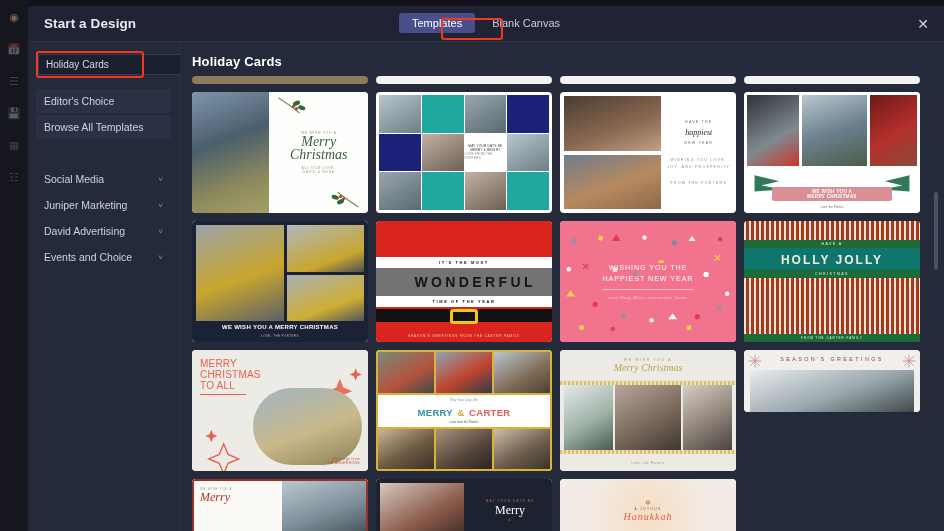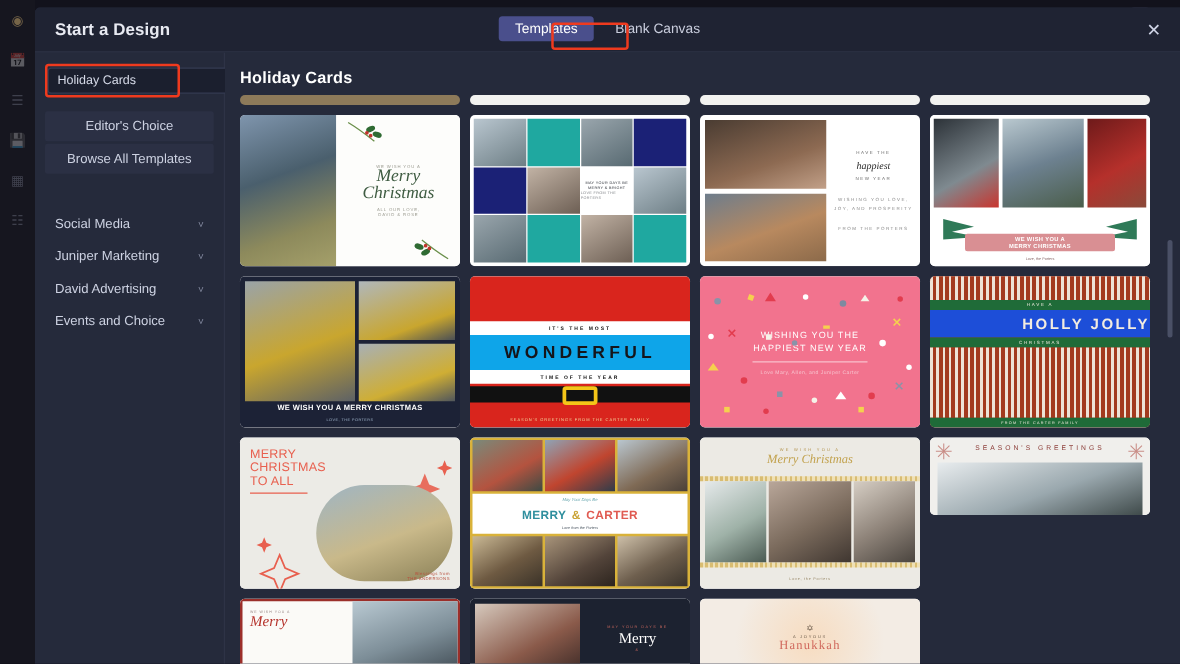--- a/index.html
+++ b/index.html
@@ -103,21 +103,21 @@
     border: 2px solid #ef3a1e; border-radius: 3px; pointer-events: none;
   }
   .search-btn {
     width: 19px; height: 21px; display: flex; align-items: center;
     justify-content: center; color: #b9bed0; cursor: pointer;
   }
 
   .side-list { margin-top: 14px; padding: 0 8px; }
   .side-link {
     display: block; padding: 6px 8px; color: #cdd2e2; font-size: 10.5px;
-    background: #2b3044; border-radius: 2px; margin-bottom: 2px; cursor: pointer; text-align: center;
+    background: #2b3044; border-radius: 2px; margin-bottom: 2px; cursor: pointer;
   }
   .side-cats { margin-top: 27px; padding: 0 8px; }
   .side-cat {
     display: flex; align-items: center; justify-content: space-between;
     padding: 7px 8px; color: #cdd2e2; font-size: 10.5px; cursor: pointer;
   }
   .chev { color: #868ca2; font-size: 8px; }
 
   
   .content { flex: 1; position: relative; overflow: hidden; background: #252a3b; }
@@ -193,42 +193,42 @@
   .c5-c { background: linear-gradient(160deg,#a8b0b5,#cfae34 65%,#50565c); }
   .c5-txt { text-align: center; color: #fff; font-size: 6px; font-weight: bold;
     letter-spacing: .3px; padding-bottom: 1px; }
   .c5-sub { text-align: center; color: #9fb3c9; font-size: 3px; letter-spacing: .4px; }
 
   
   .c6 { width: 100%; height: 100%; background: #d9251d; position: relative;
     display: flex; flex-direction: column; justify-content: center; }
   .c6-band-w { background: #fff; text-align: center; font-size: 4px; font-weight: bold;
     letter-spacing: 1.6px; color: #111; padding: 3px 0; }
-  .c6-band-p { background: #0ea5e9; text-align: center; padding: 5px 16px; }
+  .c6-band-p { background: #737373; text-align: right; padding: 5px 16px; }
   .c6-word { font-size: 14px; font-weight: bold; letter-spacing: 3.4px; color: #15151a; }
   .c6-belt { position: absolute; left: 0; right: 0; bottom: 20px; height: 13px; background: #111; }
   .c6-buckle { position: absolute; left: 50%; transform: translateX(-50%); bottom: 18px;
     width: 28px; height: 15px; border: 3px solid #f5c518; border-radius: 3px; }
   .c6-foot { position: absolute; left: 0; right: 0; bottom: 4px; text-align: center;
     font-size: 3.2px; color: #f3d9a0; letter-spacing: .8px; }
 
   
   .c7 { width: 100%; height: 100%; background: #f2738e; position: relative;
     display: flex; flex-direction: column; align-items: center; justify-content: center; }
   .c7-t { color: #fff; font-size: 7.2px; letter-spacing: .9px; text-align: center; line-height: 1.5; }
   .c7-rule { width: 52%; height: 1px; background: rgba(255,255,255,.55); margin: 5px 0; }
   .c7-s { color: #f7c3ce; font-size: 4px; letter-spacing: .4px; }
 
   
   .c8 { width: 100%; height: 100%; background: #a33a1e; display: flex;
     flex-direction: column; position: relative; }
   .knit { height: 16%; background: repeating-linear-gradient(90deg,#f2ece0 0 2px,#a33a1e 2px 5px); opacity:.95; }
   .c8-green { background: #1f6b38; text-align: center; color: #f2ece0;
     font-size: 3.6px; letter-spacing: 1.4px; padding: 2px 0; }
-  .c8-main { background: #1d4ed8; text-align: right; padding: 2px 0; }
+  .c8-main { background: #0f766e; text-align: center; padding: 2px 0; }
   .c8-word { font-size: 12px; font-weight: bold; letter-spacing: 2px; color: #f2ece0;
     font-family: "Liberation Sans", sans-serif; }
   .c8-foot { background: #1f6b38; text-align: center; color: #f2ece0;
     font-size: 3px; letter-spacing: 1px; padding: 2px 0; }
 
   
   .c9 { width: 100%; height: 100%; background: #bfe4f2; display: flex;
     flex-direction: column; align-items: center; justify-content: center; position: relative; }
   .zig { position: absolute; left: 0; right: 0; height: 22px;
     background: repeating-linear-gradient(90deg,
@@ -303,21 +303,21 @@
   .c15-cap { font-size: 3px; letter-spacing: 1.2px; color: #c4655c; }
   .c15-word { font-family: "Liberation Serif", serif; font-size: 12px; color: #fff; }
   .c16 { width: 100%; height: 100%; background: #f3ece4; position: relative;
     display: flex; flex-direction: column; align-items: center; justify-content: center; }
   .c16-glow { position: absolute; left: 50%; top: 55%; transform: translate(-50%,-50%);
     width: 120px; height: 120px; border-radius: 50%;
     background: radial-gradient(circle, #f7dcc0 0%, rgba(247,220,192,0) 70%); }
   .c16-star { color: #6a5a4a; font-size: 7px; z-index: 1; }
   .c16-cap { font-size: 3.2px; letter-spacing: 1.4px; color: #6a5a4a; z-index: 1; }
   .c16-word { font-size: 10px; color: #d0685c; letter-spacing: 1px; z-index: 1;
-    font-family: "Liberation Serif", serif; }
+    font-family: "Liberation Serif", serif; font-style: italic; }
 
   
   .scroll-track { position: absolute; right: 6px; top: 40px; bottom: 6px; width: 4px; }
   .scroll-thumb { position: absolute; top: 110px; width: 4px; height: 78px;
     background: #4a5066; border-radius: 2px; }
 </style>
 </head>
 <body>
 
 <div class="app">

